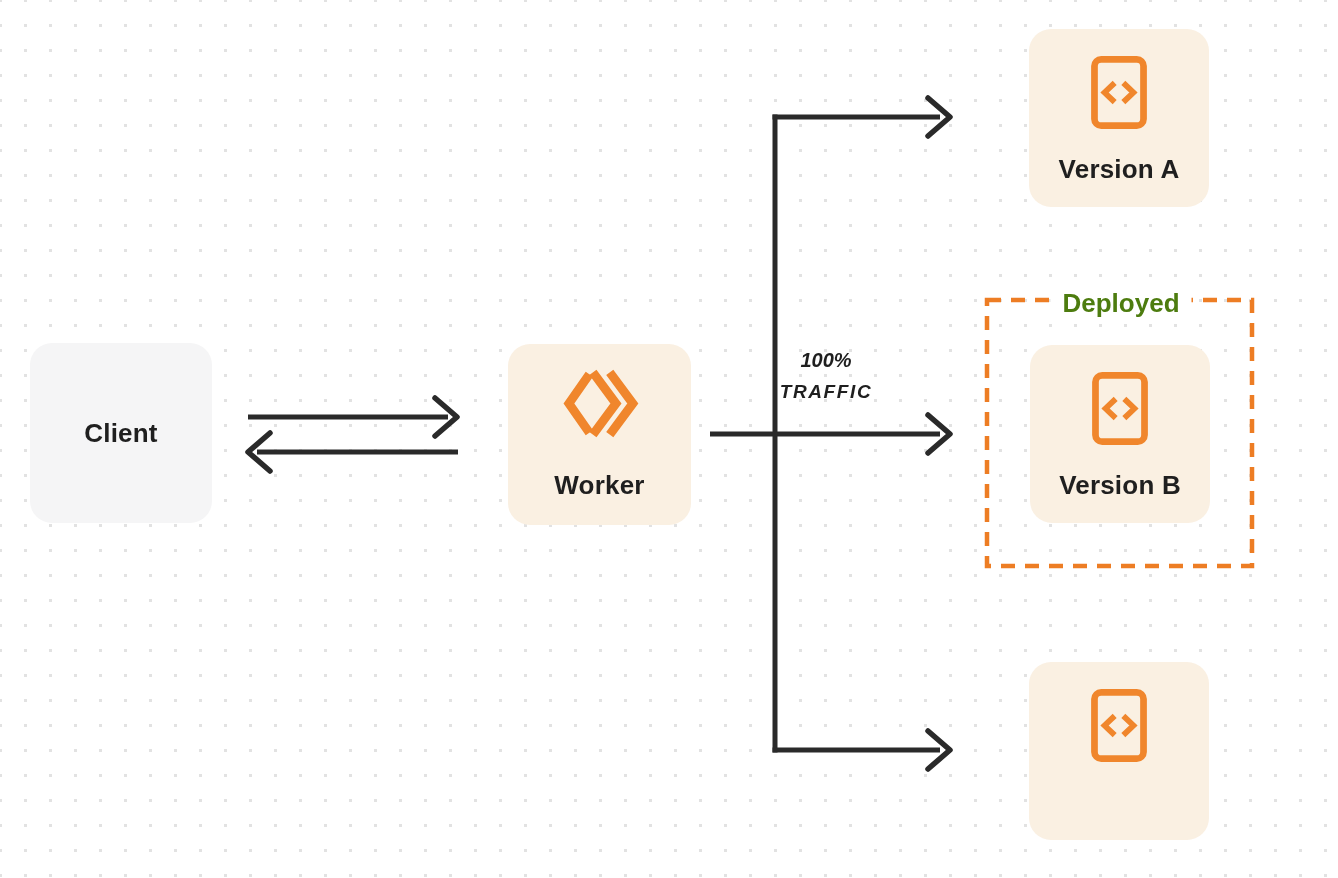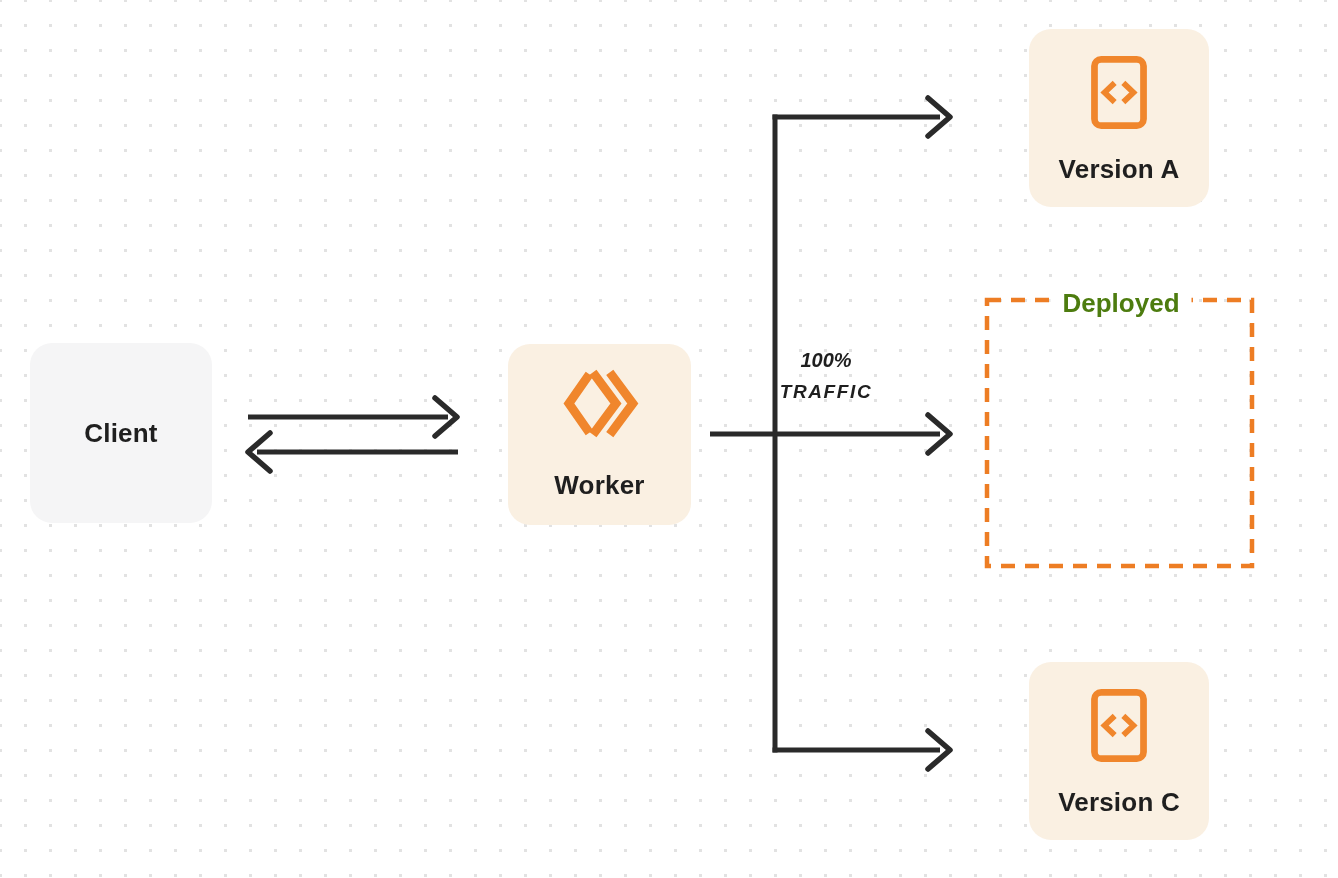--- a/index.html
+++ b/index.html
@@ -148,30 +148,39 @@
     <span class="icon-wrap">
       <svg viewBox="0 0 60 78" width="58" height="75" aria-hidden="true">
         <rect class="icon-orange" x="4.5" y="4.5" width="51" height="69" rx="7" stroke-width="7"></rect>
         <polyline class="icon-orange" points="25.5,29 15,39 25.5,49" stroke-width="6"></polyline>
         <polyline class="icon-orange" points="34.5,29 45,39 34.5,49" stroke-width="6"></polyline>
       </svg>
     </span>
     <span class="node-label">Version A</span>
   </div>
 
+  <div class="node version version-b">
+    <span class="icon-wrap">
+      <svg viewBox="0 0 60 78" width="58" height="75" aria-hidden="true">
+        <rect class="icon-orange" x="4.5" y="4.5" width="51" height="69" rx="7" stroke-width="7"></rect>
+        <polyline class="icon-orange" points="25.5,29 15,39 25.5,49" stroke-width="6"></polyline>
+        <polyline class="icon-orange" points="34.5,29 45,39 34.5,49" stroke-width="6"></polyline>
+      </svg>
+    </span>
+    <span class="node-label">Version B</span>
+  </div>
 
   <div class="node version version-c">
     <span class="icon-wrap">
       <svg viewBox="0 0 60 78" width="58" height="75" aria-hidden="true">
         <rect class="icon-orange" x="4.5" y="4.5" width="51" height="69" rx="7" stroke-width="7"></rect>
         <polyline class="icon-orange" points="25.5,29 15,39 25.5,49" stroke-width="6"></polyline>
         <polyline class="icon-orange" points="34.5,29 45,39 34.5,49" stroke-width="6"></polyline>
       </svg>
     </span>
-    <span class="node-label">Version C</span>
   </div>
 
   <span class="deployed-label">Deployed</span>
 
   <div class="traffic-label">
     <div class="traffic-line1">100%</div>
     <div class="traffic-line2">TRAFFIC</div>
   </div>
 
 </div>

